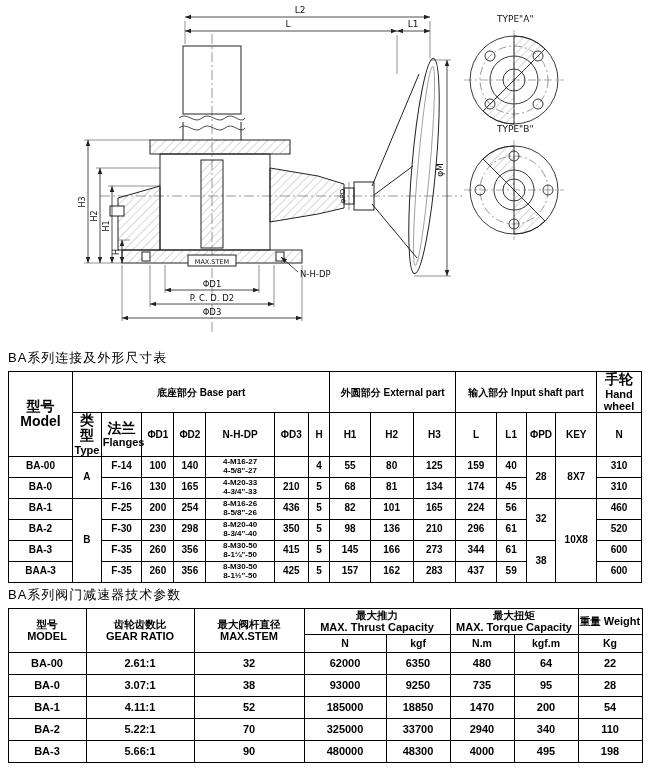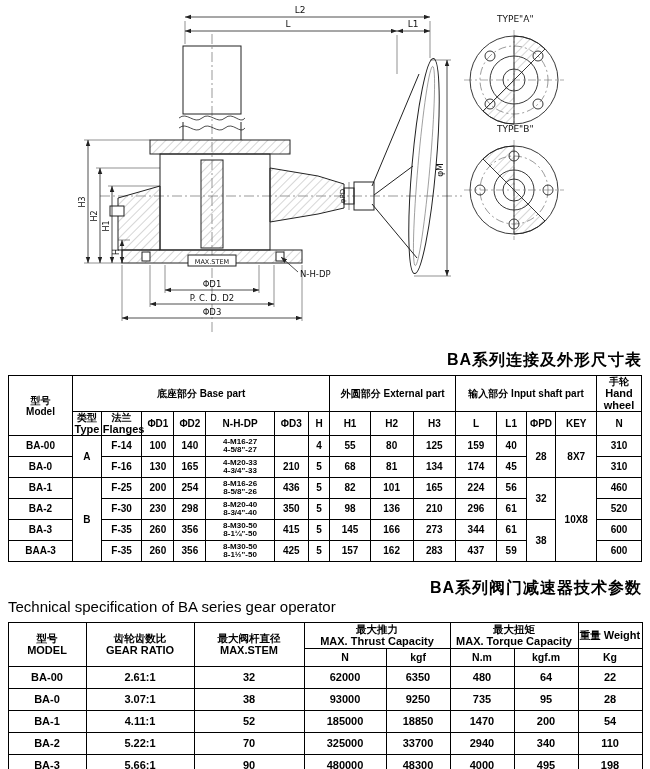--- a/index.html
+++ b/index.html
@@ -1,28 +1,28 @@
 <!DOCTYPE html>
 <html><head>
 <meta charset="utf-8">
 <style>
   html,body{margin:0;padding:0;background:#fff;}
   body{width:650px;height:769px;font-family:"Liberation Sans",sans-serif;color:#000;overflow:hidden;}
   .page{width:650px;height:769px;background:#fff;}
   svg text{font-family:"DejaVu Sans",sans-serif;fill:#111;}
   .titles{padding:4px 8px 2px 8px;}
-  .title-zh{font-size:16px;font-weight:bold;letter-spacing:1px;line-height:1.25;text-align:right;}
+  .title-zh{font-size:13px;font-weight:normal;letter-spacing:1px;line-height:1.25;}
   .title-en{font-size:15px;font-weight:normal;line-height:1.25;}
   table{border-collapse:collapse;table-layout:fixed;margin:3px auto 0 auto;}
   th,td{border:1px solid #000;text-align:center;vertical-align:middle;padding:0 1px;font-weight:bold;}
   .t1{width:634px;font-size:10px;}
   .t1 th{font-size:10px;font-weight:bold;line-height:1.1;height:18px;}
   .t1 td{height:20px;line-height:1.05;}
   .t1 .nhdp{font-size:8px;margin-top:28px;}
-  .t1 .sub{font-size:10px;}
+  .t1 .sub{font-size:14px;}
   .t2{width:634px;font-size:11px;}
   .t2 th{line-height:1.15;height:17px;font-size:10.5px;}
   .t2 td{height:21px;}
   .small{font-size:11px;font-weight:bold;}
 </style>
 </head>
 <body>
 
 <div class="page">
 
@@ -305,23 +305,22 @@
         <td>162</td>
         <td>283</td>
         <td>437</td>
         <td>59</td>
         <td>600</td>
       </tr>
     </tbody>
   </table>
 
   
-  <div class="titles" style="margin-top:12px;">
+  <div class="titles" style="margin-top:0;">
     <div class="title-zh">BA系列阀门减速器技术参数</div>
-    <div class="title-en">Technical specification of BA series gear operator</div>
   </div>
 
   <table class="t2">
     <colgroup>
       <col style="width:78px">
         <col style="width:108px">
         <col style="width:110px">
         <col style="width:82px">
       <col style="width:64px">
         <col style="width:64px">

